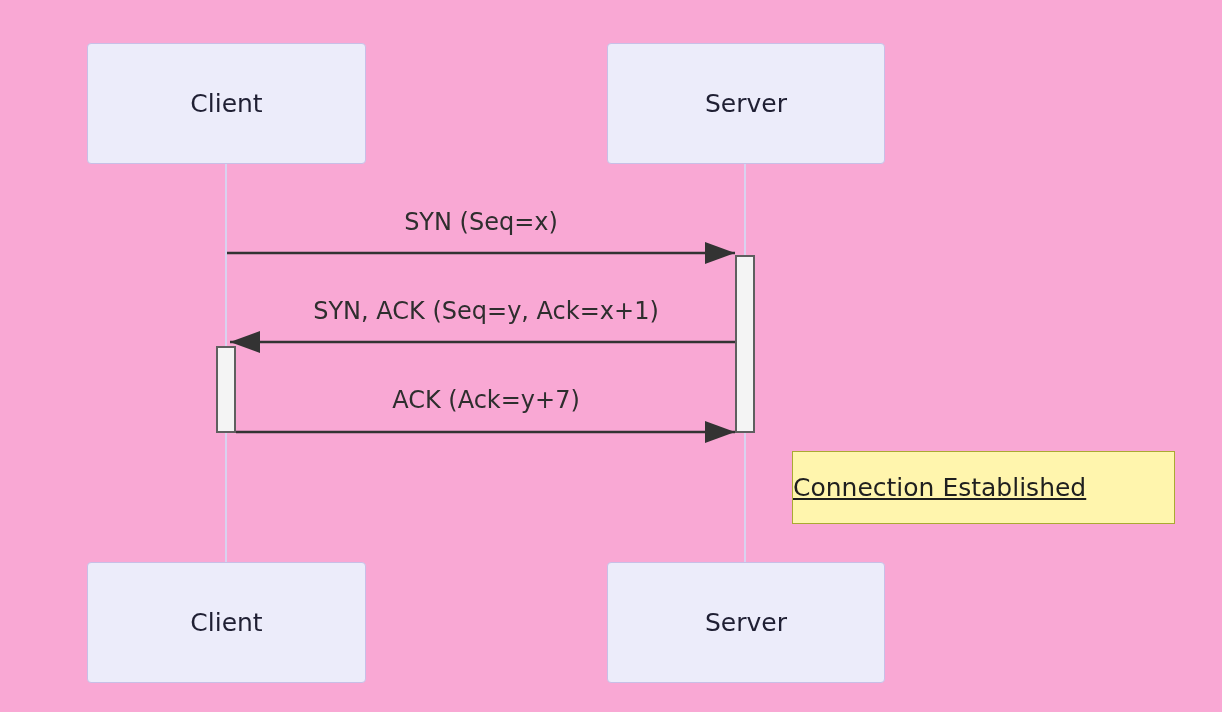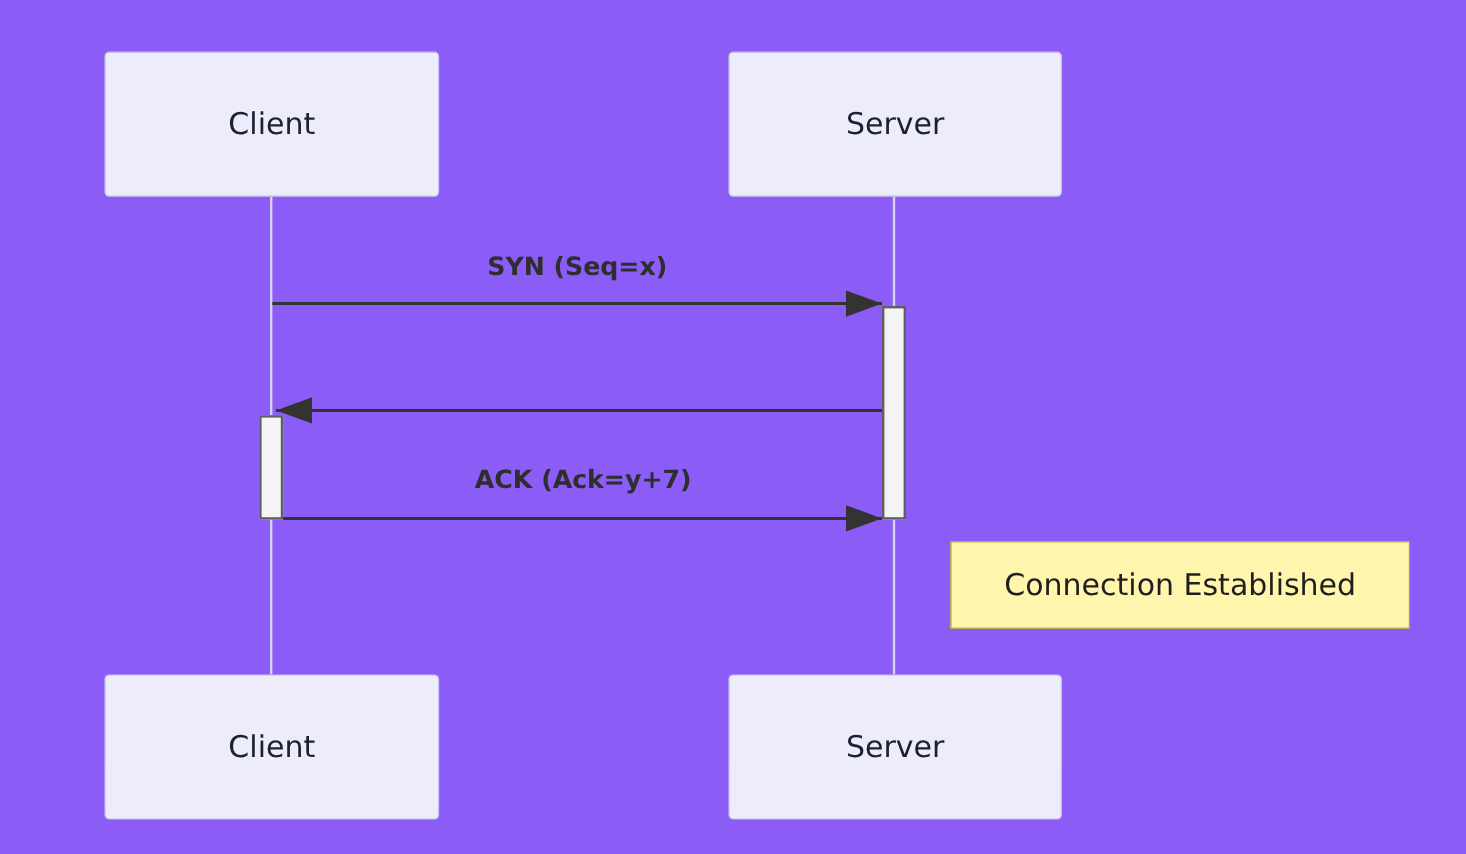--- a/index.html
+++ b/index.html
@@ -1,20 +1,20 @@
 <!DOCTYPE html>
 <html><head>
 <meta charset="utf-8">
 <style>
   html, body { margin: 0; padding: 0; background: #ffffff; }
   .canvas {
     position: relative;
     width: 1222px;
     height: 712px;
-    background: #8b5cf6;
+    background: #f9a8d4;
     font-family: "DejaVu Sans", "Liberation Sans", sans-serif;
     overflow: hidden;
   }
   .actor-box {
     position: absolute;
     background: #ececfa;
     border: 1px solid #c8bfe7;
     border-radius: 4px;
     display: flex;
     align-items: center;
@@ -40,38 +40,37 @@
   }
   .arrows-svg {
     position: absolute;
     left: 0; top: 0;
     z-index: 3;
     pointer-events: none;
   }
   .msg-label {
     position: absolute;
     transform: translate(-50%, -50%);
-    font-size: 21px;
+    font-size: 24px;
     color: #2e2e2e;
     white-space: nowrap;
     z-index: 5;
-    font-weight: bold;
   }
   .note-box {
     position: absolute;
     background: #fff5ad;
     border: 1px solid #aaaa33;
     display: flex;
     align-items: center;
-    justify-content: center;
     font-size: 25px;
     color: #1f1f1f;
     box-sizing: border-box;
     z-index: 4;
     white-space: nowrap;
+    text-decoration: underline;
   }
 </style>
 </head>
 <body>
 
 <div class="canvas">
 
   <div class="lifeline" style="left:225px; top:164px; height:398px;"></div>
   <div class="lifeline" style="left:744px; top:164px; height:398px;"></div>
 
@@ -97,19 +96,20 @@
       <marker id="arrowhead" markerUnits="userSpaceOnUse" markerWidth="30" markerHeight="22" refX="30" refY="11" orient="auto">
         <path d="M0,0 L30,11 L0,22 Z" fill="#333333"></path>
       </marker>
     </defs>
     <line x1="227" y1="253" x2="735" y2="253" stroke="#333333" stroke-width="2.5" marker-end="url(#arrowhead)"></line>
     <line x1="735" y1="342" x2="230" y2="342" stroke="#333333" stroke-width="2.5" marker-end="url(#arrowhead)"></line>
     <line x1="236" y1="432" x2="735" y2="432" stroke="#333333" stroke-width="2.5" marker-end="url(#arrowhead)"></line>
   </svg>
 
   <div class="msg-label" style="left:481px; top:222px;">SYN (Seq=x)</div>
+  <div class="msg-label" style="left:486px; top:311px;">SYN, ACK (Seq=y, Ack=x+1)</div>
   <div class="msg-label" style="left:486px; top:400px;">ACK (Ack=y+7)</div>
 
   <div class="note-box" style="left:792px; top:451px; width:383px; height:73px;">
     <span>Connection Established</span>
   </div>
 
 </div>
 
 </body></html>

